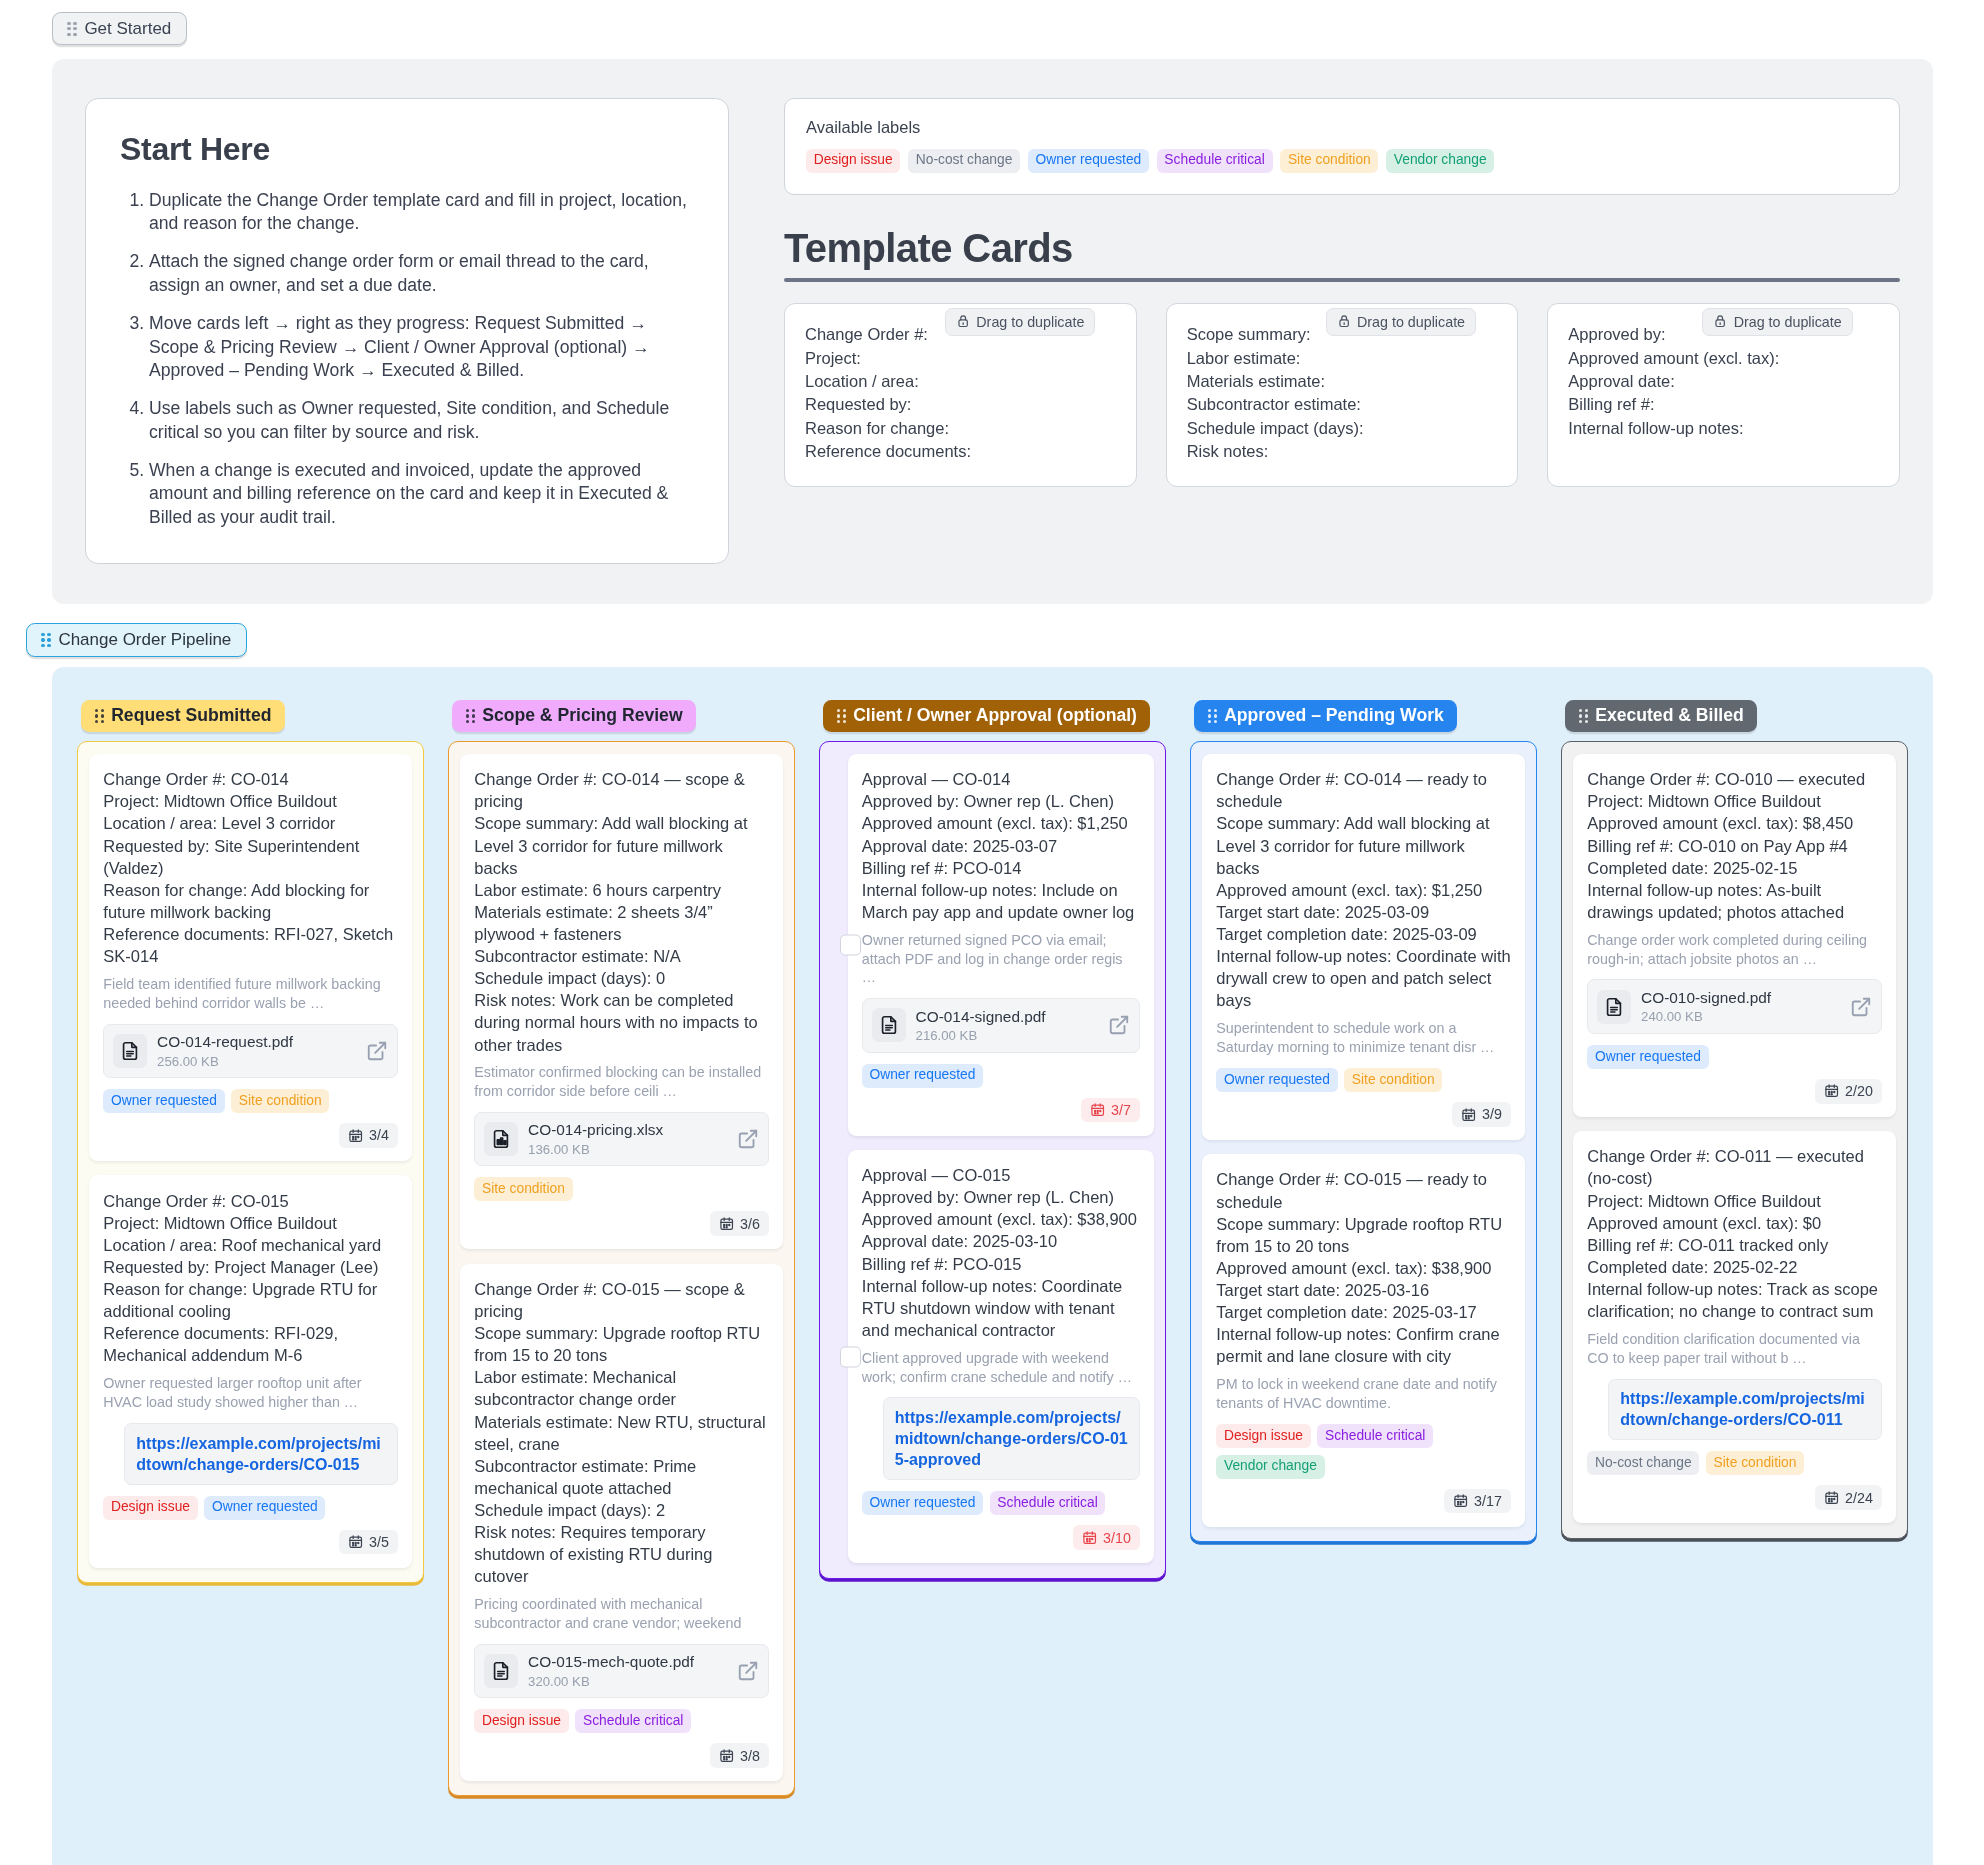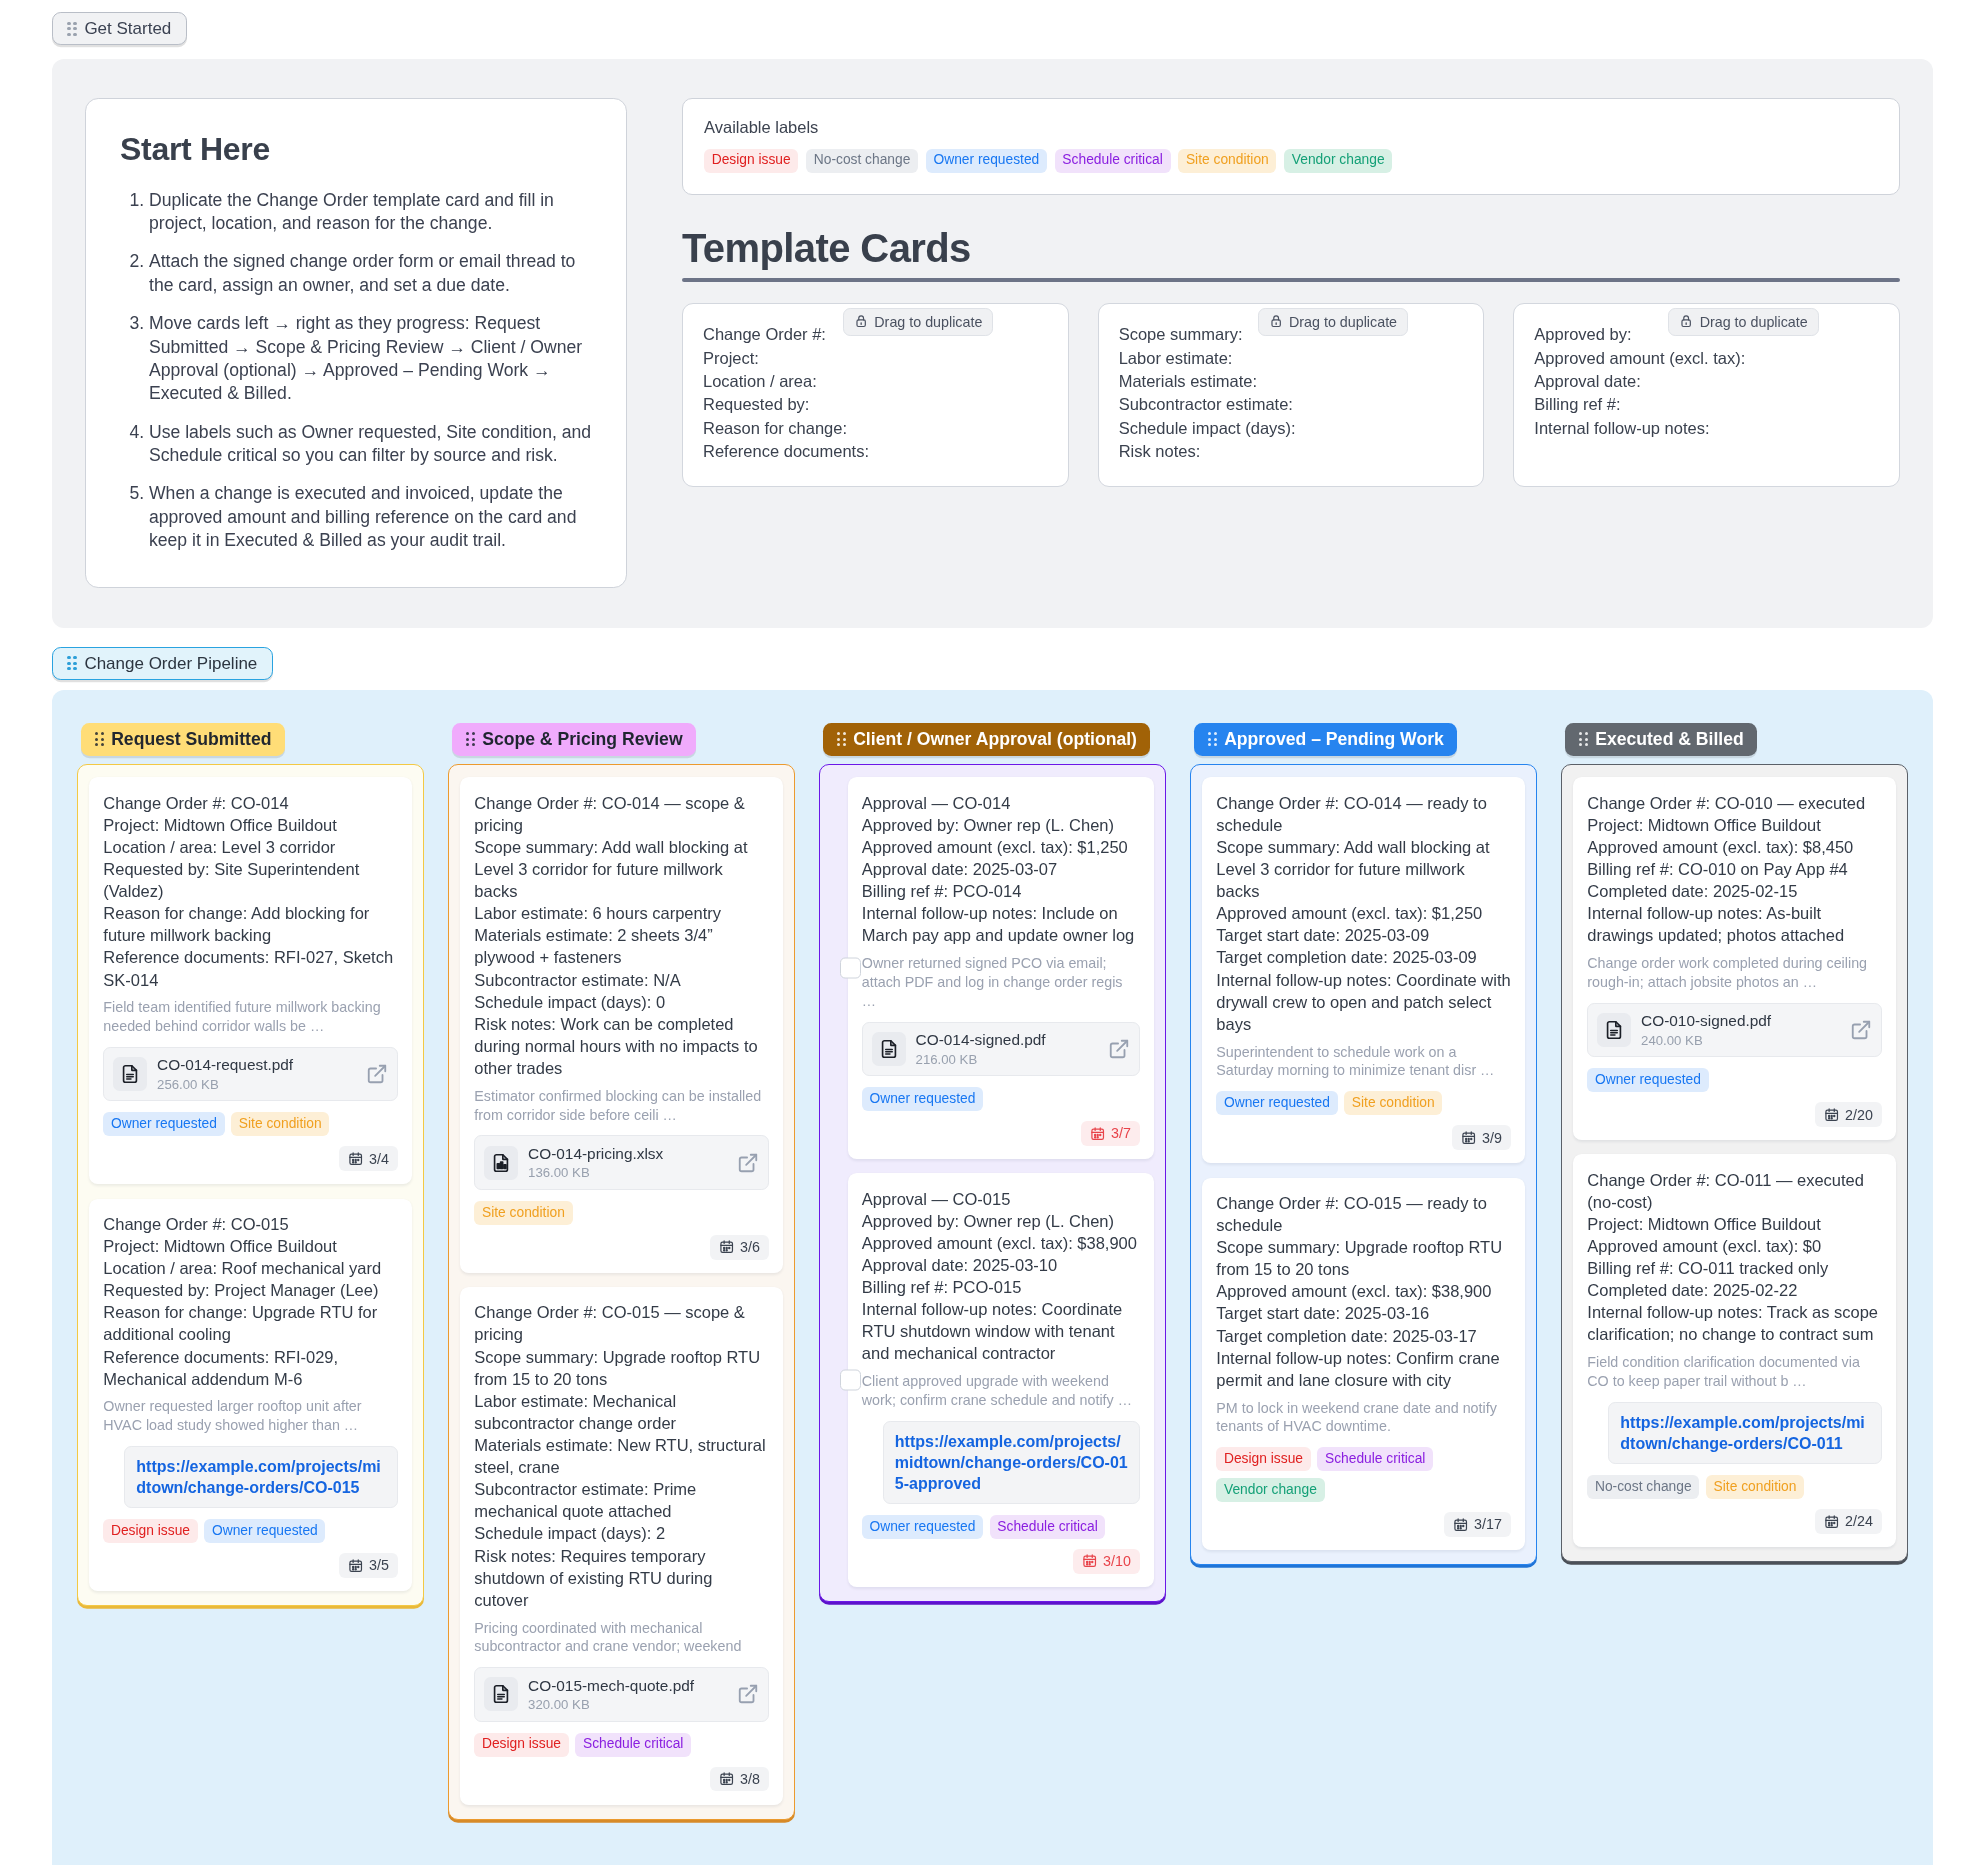--- a/index.html
+++ b/index.html
@@ -35,34 +35,34 @@
     display: inline-grid;
     grid-template-columns: repeat(2, 3.3px);
     grid-auto-rows: 3.3px;
     gap: 2.2px 2.8px;
     flex: none;
   }
   .grip i { display:block; width:3.3px; height:3.3px; border-radius:50%; background:#9aa2ae; }
   .section-chip.accent .grip i { background:#2c9fd8; }
 
   .chip-wrap { padding: 12px 0 0 52px; }
-  .chip-wrap.second { padding: 19px 0 0 52px; }
+  .chip-wrap.second { padding: 19px 0 0 26px; }
 
   
   .getstarted-panel {
     margin: 13.2px 52px 0 52px;
     background: #f1f2f4;
     border-radius: 12px;
     padding: 39px 33px 40px 33px;
     display: flex;
     gap: 55px;
     align-items: flex-start;
   }
   .start-card {
-    width: 542px;
+    width: 644px;
     background: #ffffff;
     border: 1.7px solid #cfd3da;
     border-radius: 13.2px;
     padding: 32px 34px 34px 34px;
     flex: none;
   }
   .start-card h1 {
     font-size: 32px;
     font-weight: 700;
     letter-spacing: -0.3px;

